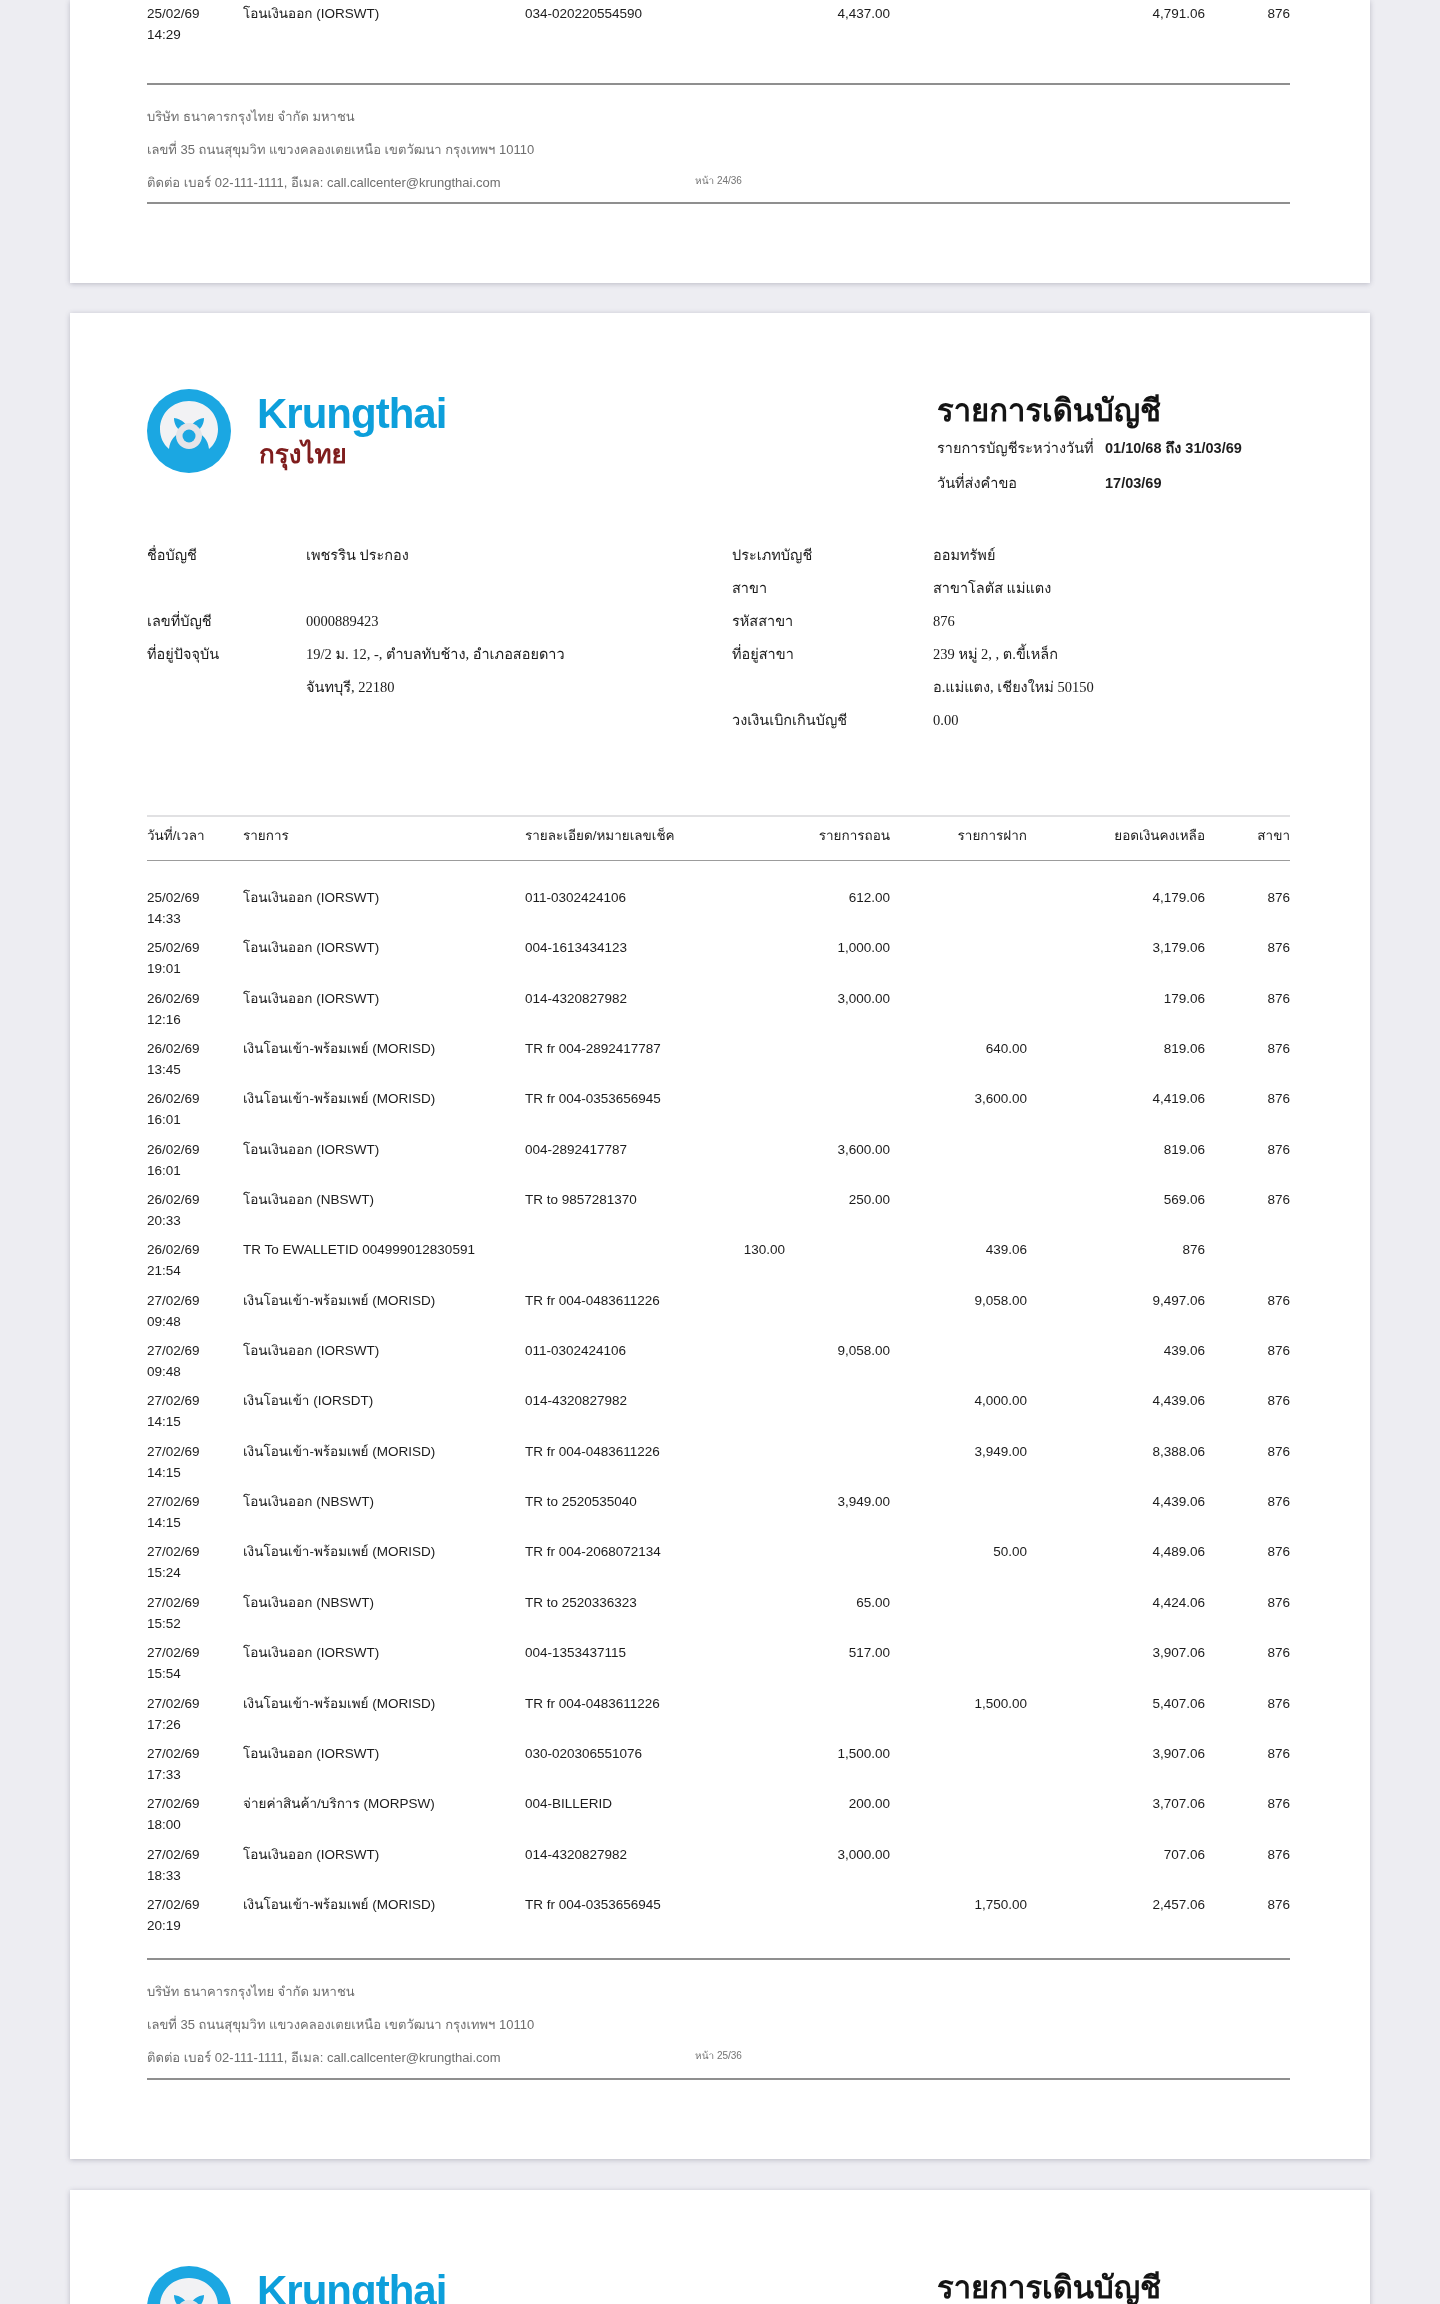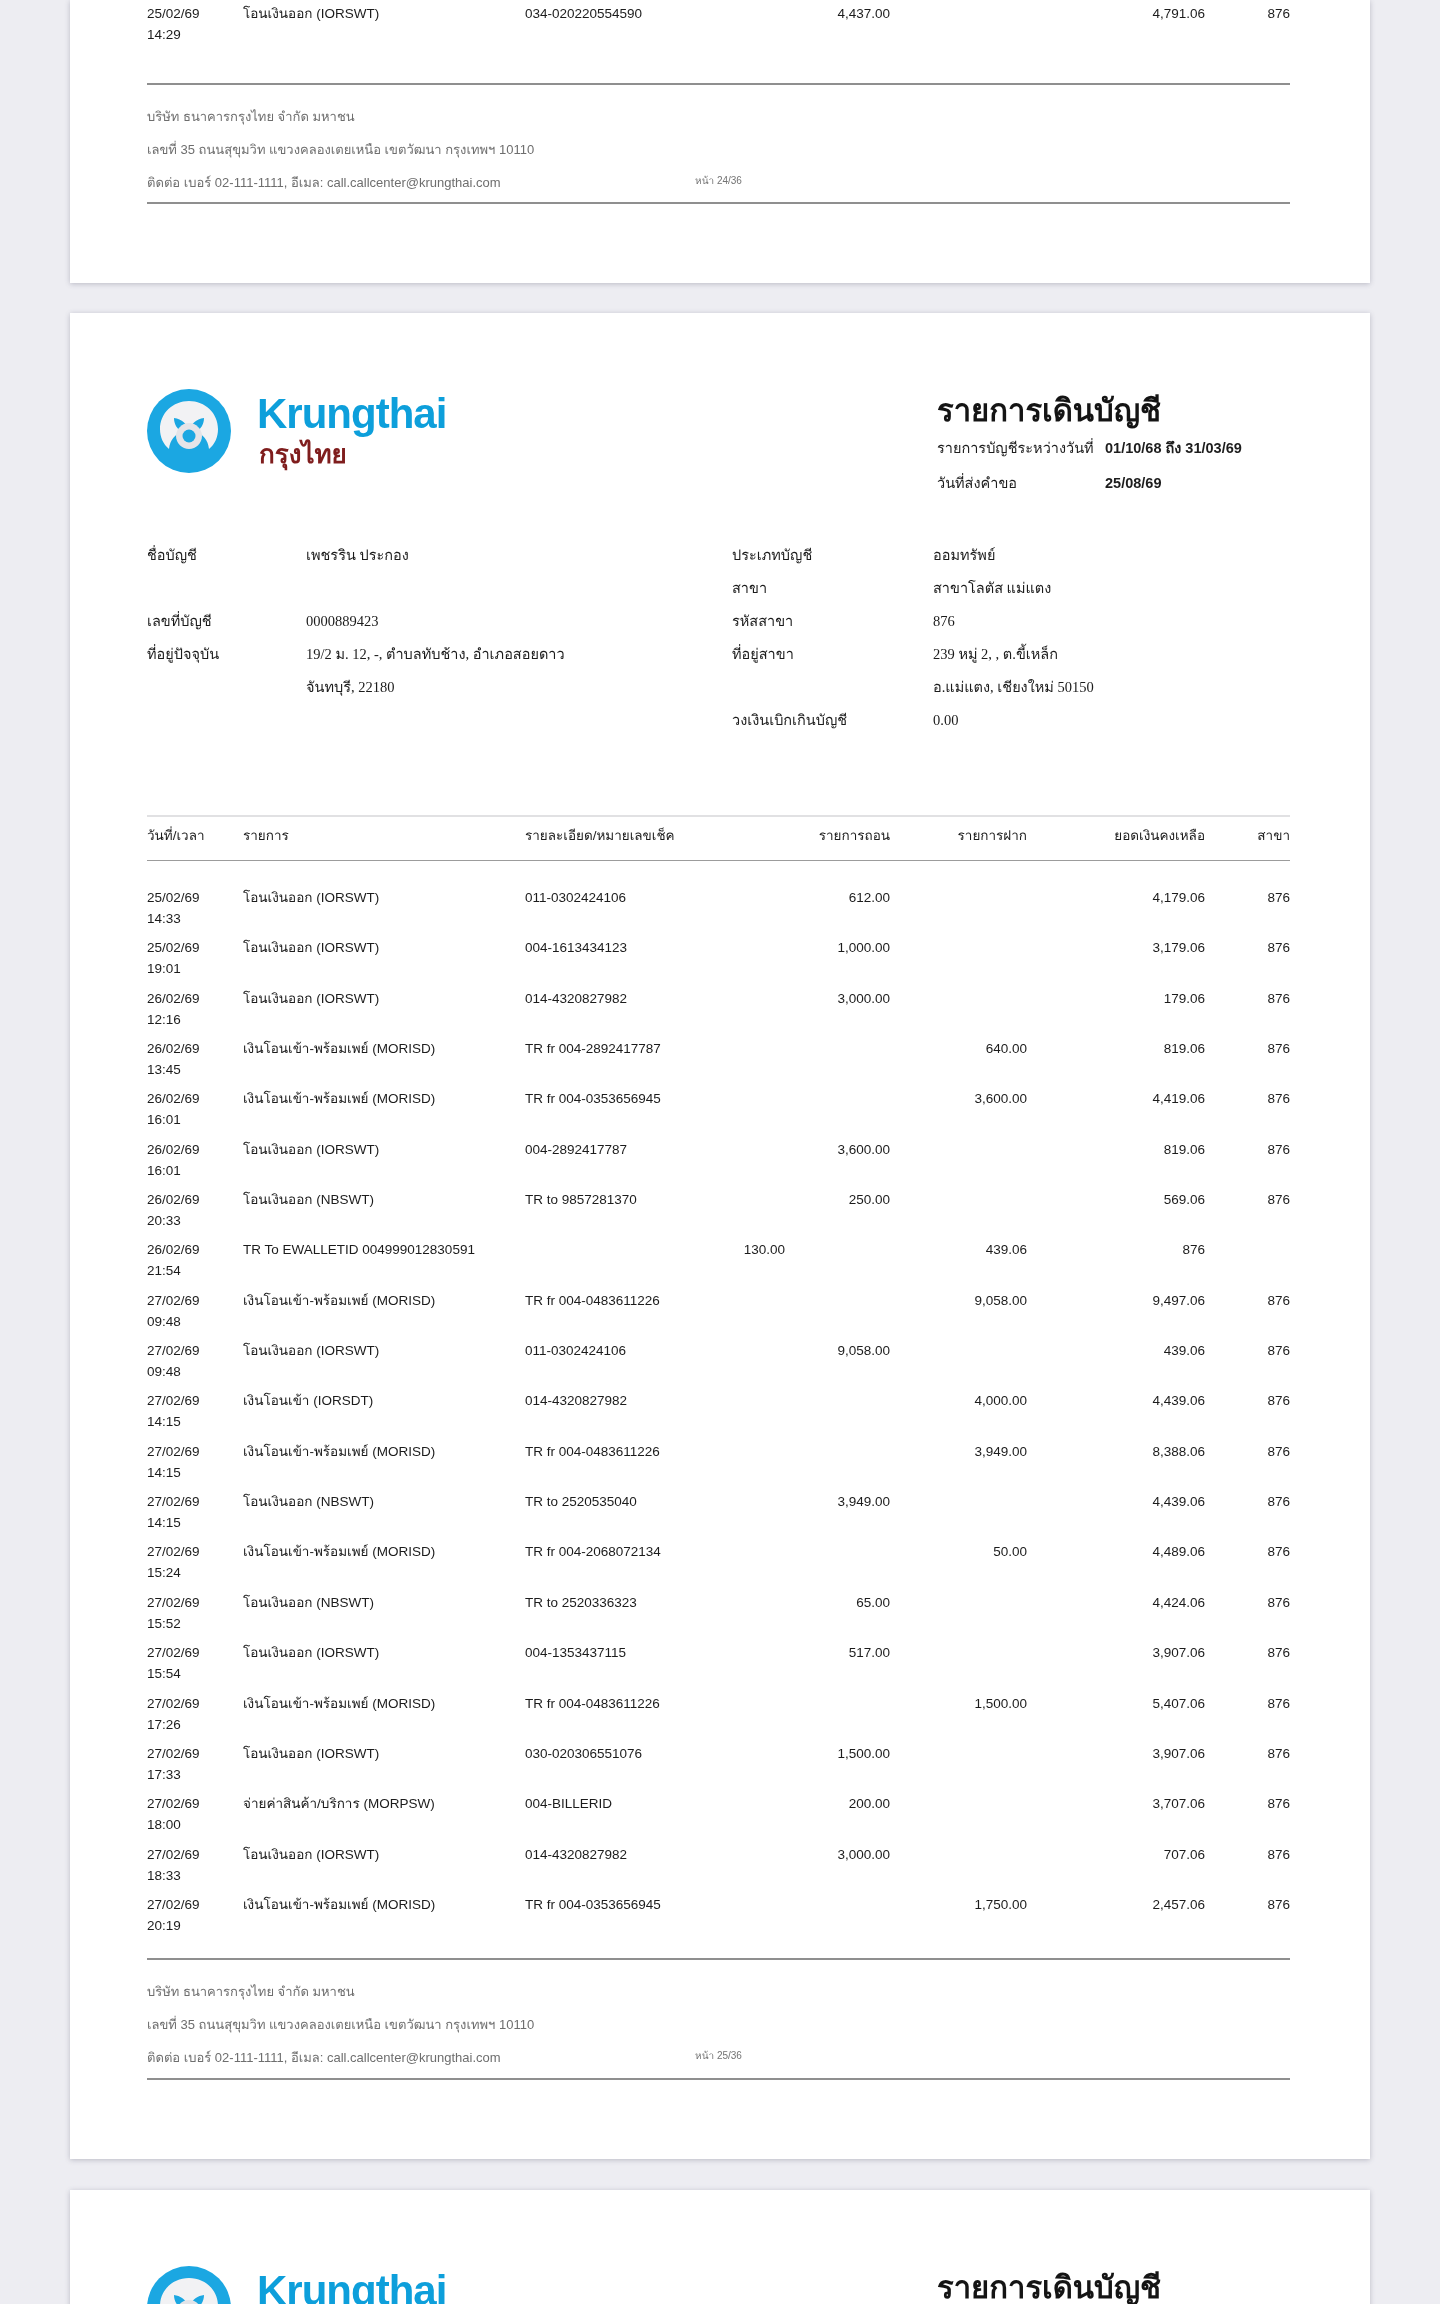--- a/index.html
+++ b/index.html
@@ -89,21 +89,21 @@
         <circle cx="42" cy="47" r="6.5" fill="#1ba7e2"></circle>
       </svg>
     </div>
     <div class="logo-en">Krungthai</div>
     <div class="logo-th">กรุงไทย</div>
 
     <div class="stmt-title">รายการเดินบัญชี</div>
     <div class="meta-label meta-r1">รายการบัญชีระหว่างวันที่</div>
     <div class="meta-value meta-r1">01/10/68 ถึง 31/03/69</div>
     <div class="meta-label meta-r2">วันที่ส่งคำขอ</div>
-    <div class="meta-value meta-r2">25/08/69</div>
+    <div class="meta-value meta-r2">17/03/69</div>
 
     <div class="acct">
       <div class="acct-row">
         <span class="a-l1">ชื่อบัญชี</span>
         <span class="a-v1">เพชรริน ประกอง</span>
         <span class="a-l2">ประเภทบัญชี</span>
         <span class="a-v2">ออมทรัพย์</span>
       </div>
       <div class="acct-row">
         <span class="a-l2">สาขา</span>

